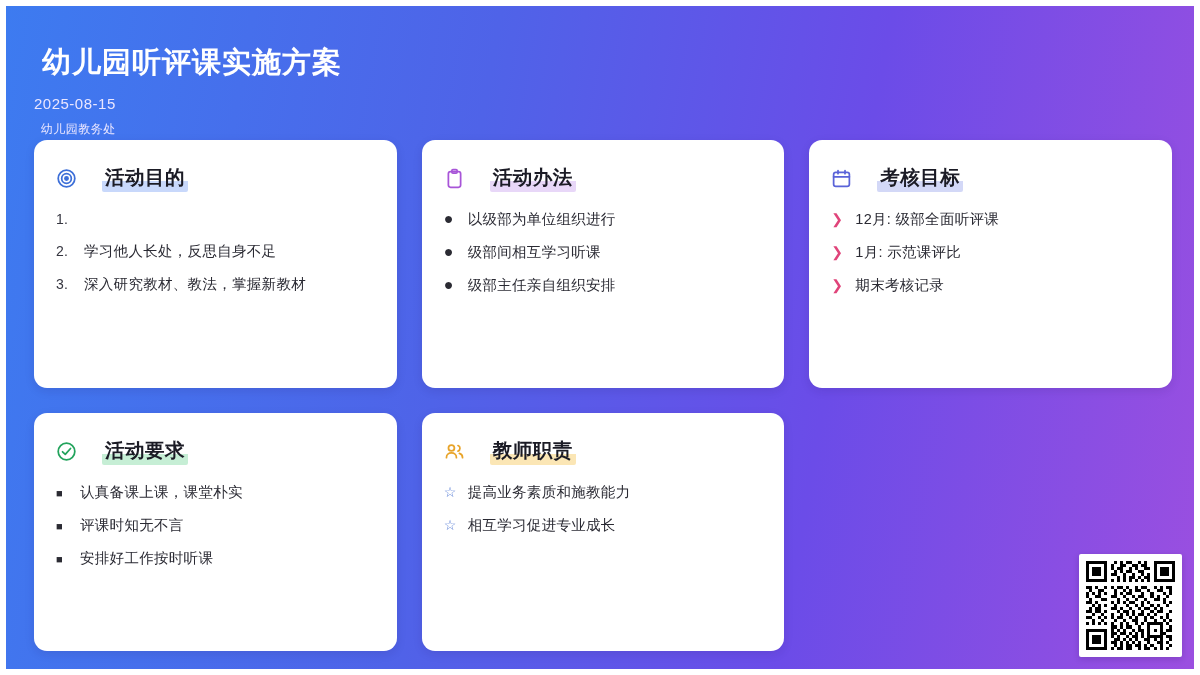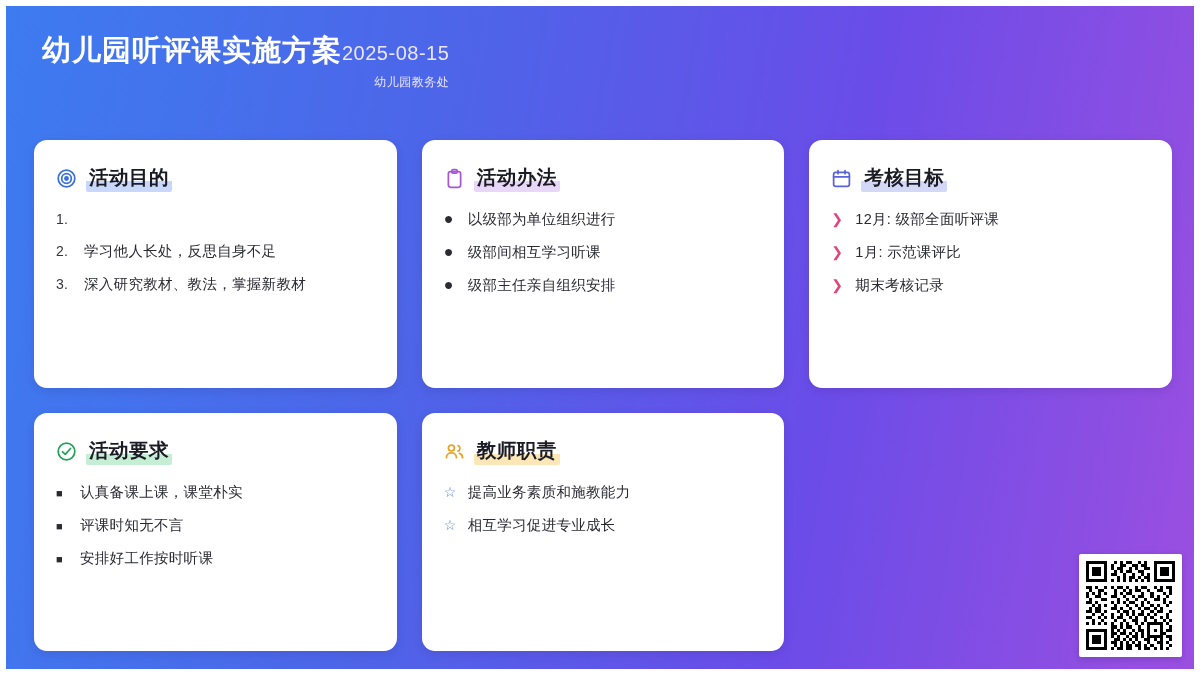--- a/index.html
+++ b/index.html
@@ -13,23 +13,23 @@
     position: relative;
     width: 1200px; height: 675px;
     background: linear-gradient(100deg, #3d7bf0 0%, #4f63e8 38%, #6b4ce8 68%, #9b4fe0 100%);
     border: 6px solid #ffffff;
     overflow: hidden;
   }
 
   
   #header {
     position: absolute;
-    left: 0; top: 0; right: 0; height: 120px;
+    left: 0; top: 12px; right: 0; height: 120px;
     padding: 26px 28px 0 28px;
-    display: flex; align-items: flex-start;
+    display: flex; justify-content: space-between; align-items: flex-start; flex-direction: column;
   }
   #title-block { padding-left: 8px; }
   #main-title {
     color: #ffffff;
     font-size: 29px;
     font-weight: bold;
     letter-spacing: 1px;
     line-height: 1.25;
   }
   #sub-title {
@@ -39,21 +39,21 @@
     margin-top: 11px;
     letter-spacing: 1px;
   }
   #meta-block {
     text-align: right;
     padding-top: 10px;
     padding-right: 8px;
   }
   #meta-date {
     color: #eae6ff;
-    font-size: 20px;
+    font-size: 15px;
     letter-spacing: 0.5px;
   }
   #meta-org {
     color: #eae6ff;
     font-size: 12px;
     margin-top: 9px;
     letter-spacing: 0.5px;
   }
 
   
@@ -70,21 +70,21 @@
   .card {
     background: #ffffff;
     border-radius: 13px;
     padding: 24px 22px 18px 22px;
     box-shadow: 0 3px 10px rgba(40,20,90,0.13);
     overflow: hidden;
   }
   .card-head {
     display: flex;
     align-items: center;
-    gap: 9px;
+    gap: 25px;
     margin-bottom: 17px;
   }
   .card-icon { flex: 0 0 auto; display: block; line-height: 0; }
   .card-title {
     font-size: 19.5px;
     font-weight: bold;
     color: #1b1b25;
     letter-spacing: 0.5px;
     padding: 0 3px 1px 3px;
     border-radius: 2px;

